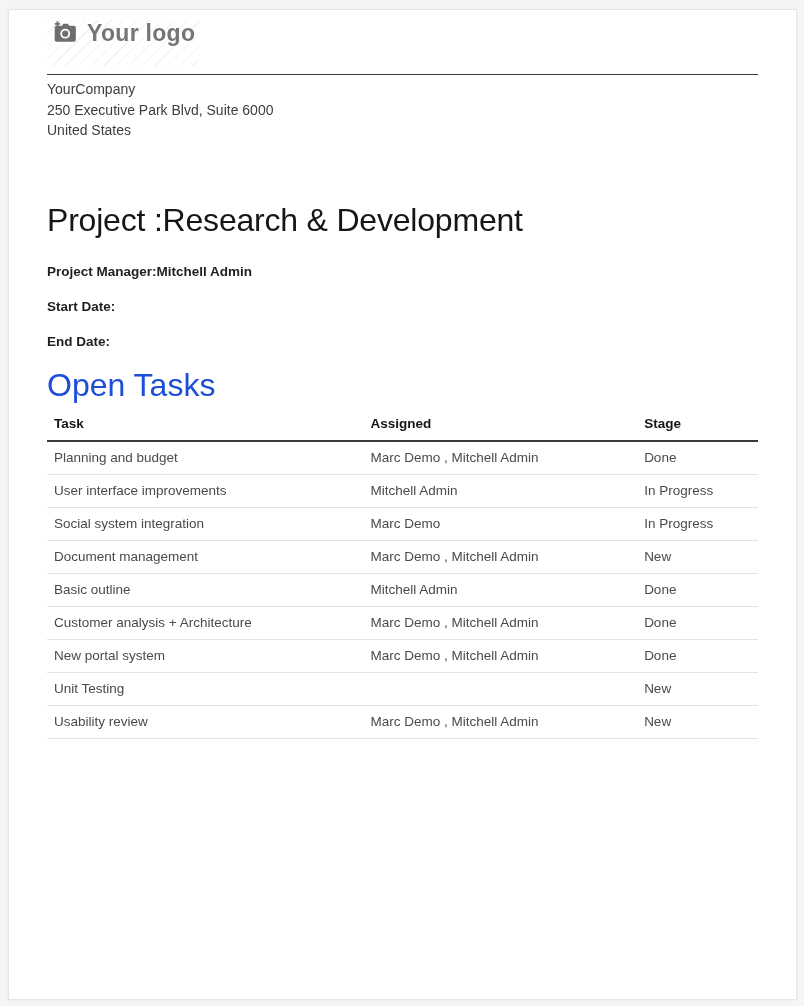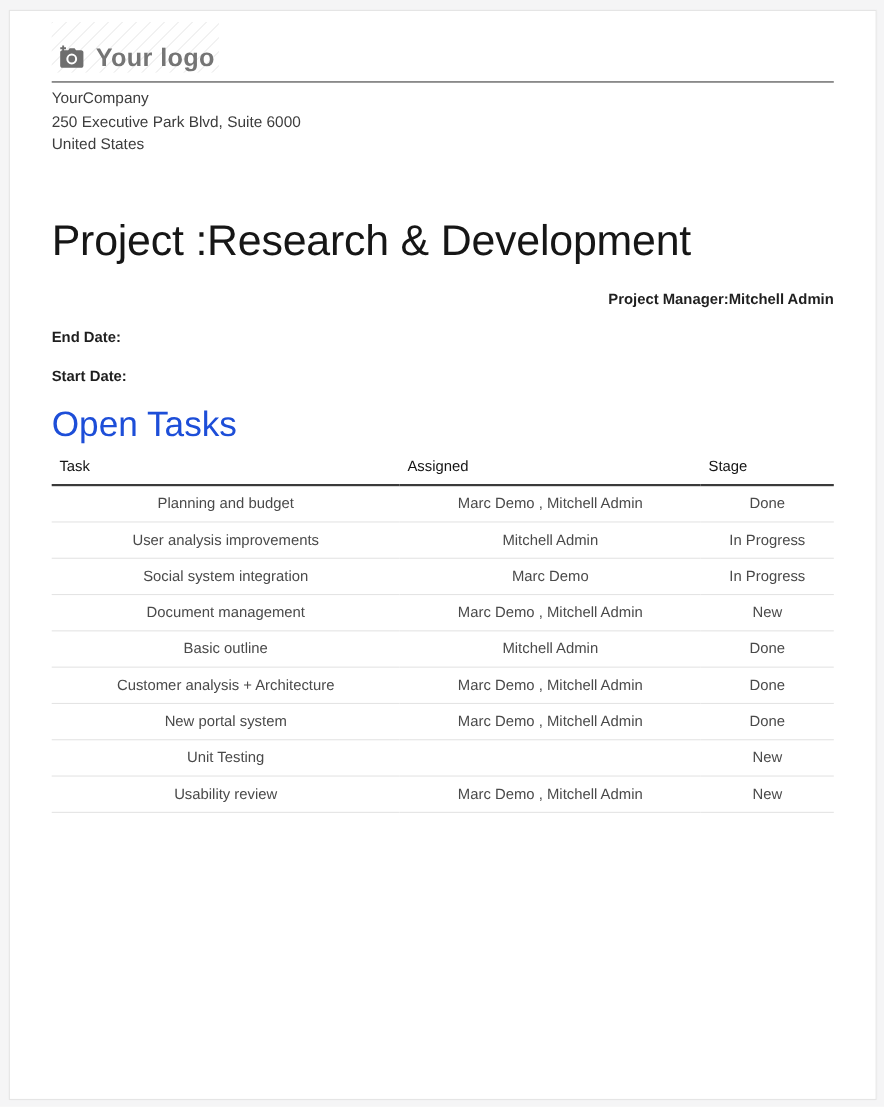--- a/index.html
+++ b/index.html
@@ -16,72 +16,72 @@
     background: #ffffff;
     border: 1px solid #e5e5e5;
     box-shadow: 0 0 2px rgba(0,0,0,0.06);
   }
   .content { padding: 0 38px; }
 
   
   .logo-box {
     margin-top: 10px;
     width: 152px; height: 46px;
-    display: flex; align-items: flex-end;
+    display: flex; align-items: flex-start;
     padding-left: 5px; gap: 9px;
     background: repeating-linear-gradient(
       135deg,
       rgba(160,160,160,0.14) 0px, rgba(160,160,160,0.14) 1px,
       transparent 1px, transparent 9px
     );
   }
   .logo-text {
     color: #757575; font-weight: bold; font-size: 23px;
     letter-spacing: 0.3px; white-space: nowrap;
   }
   .header-rule { border-bottom: 1px solid #3c3c3c; margin-top: 8px; }
 
   .address {
     margin-top: 4px;
     font-size: 14px; color: #3d3d3d; line-height: 20.5px;
   }
 
   .doc-title {
     margin-top: 58px;
-    font-size: 39px; font-weight: 400; color: #161616;
+    font-size: 32px; font-weight: 400; color: #161616;
     line-height: 42px; letter-spacing: -0.2px;
   }
 
   .field-line {
     margin-top: 19px;
     font-size: 13.5px; font-weight: bold; color: #1f1f1f;
     line-height: 16px;
   }
-  .field-line:first-of-type { margin-top: 23px; text-align: right; }
+  .field-line:first-of-type { margin-top: 23px; }
 
   .section-title {
     margin-top: 15px;
     font-size: 32px; font-weight: 400; color: #1d4ed8;
     line-height: 40px;
   }
 
   table.tasks {
     width: 100%; border-collapse: collapse; margin-top: 3px;
     table-layout: fixed;
   }
   table.tasks th {
-    text-align: left; font-size: 13.5px; font-weight: normal; color: #141414;
+    text-align: left; font-size: 13.5px; font-weight: bold; color: #141414;
     padding: 8px 7px 9px 7px;
     border-bottom: 2px solid #3a3a3a;
   }
   table.tasks td {
     font-size: 13.5px; color: #4a4a4a;
     padding: 8.5px 7px;
     border-bottom: 1px solid #e4e4e4;
-    overflow: hidden; white-space: nowrap; text-align: center;
+    overflow: hidden; white-space: nowrap;
   }
   .col-task { width: 44.5%; }
   .col-assigned { width: 38.5%; }
   .col-stage { width: 17%; }
 
   .camera-icon { flex: 0 0 auto; display: block; }
 </style>
 </head>
 <body>
 
@@ -101,22 +101,22 @@
 
     <div class="address">
       <div>YourCompany</div>
       <div>250 Executive Park Blvd, Suite 6000</div>
       <div>United States</div>
     </div>
 
     <h1 class="doc-title">Project :Research &amp; Development</h1>
 
     <p class="field-line"><span>Project Manager:</span><span>Mitchell Admin</span></p>
+    <p class="field-line"><span>Start Date:</span><span></span></p>
     <p class="field-line"><span>End Date:</span><span></span></p>
-    <p class="field-line"><span>Start Date:</span><span></span></p>
 
     <h2 class="section-title">Open Tasks</h2>
 
     <table class="tasks">
       <colgroup>
         <col class="col-task">
           <col class="col-assigned">
           <col class="col-stage">
       </colgroup>
       <thead>
@@ -126,21 +126,21 @@
           <th>Stage</th>
         </tr>
       </thead>
       <tbody>
           <tr>
             <td>Planning and budget</td>
             <td>Marc Demo , Mitchell Admin</td>
             <td>Done</td>
           </tr>
           <tr>
-            <td>User analysis improvements</td>
+            <td>User interface improvements</td>
             <td>Mitchell Admin</td>
             <td>In Progress</td>
           </tr>
           <tr>
             <td>Social system integration</td>
             <td>Marc Demo</td>
             <td>In Progress</td>
           </tr>
           <tr>
             <td>Document management</td>

